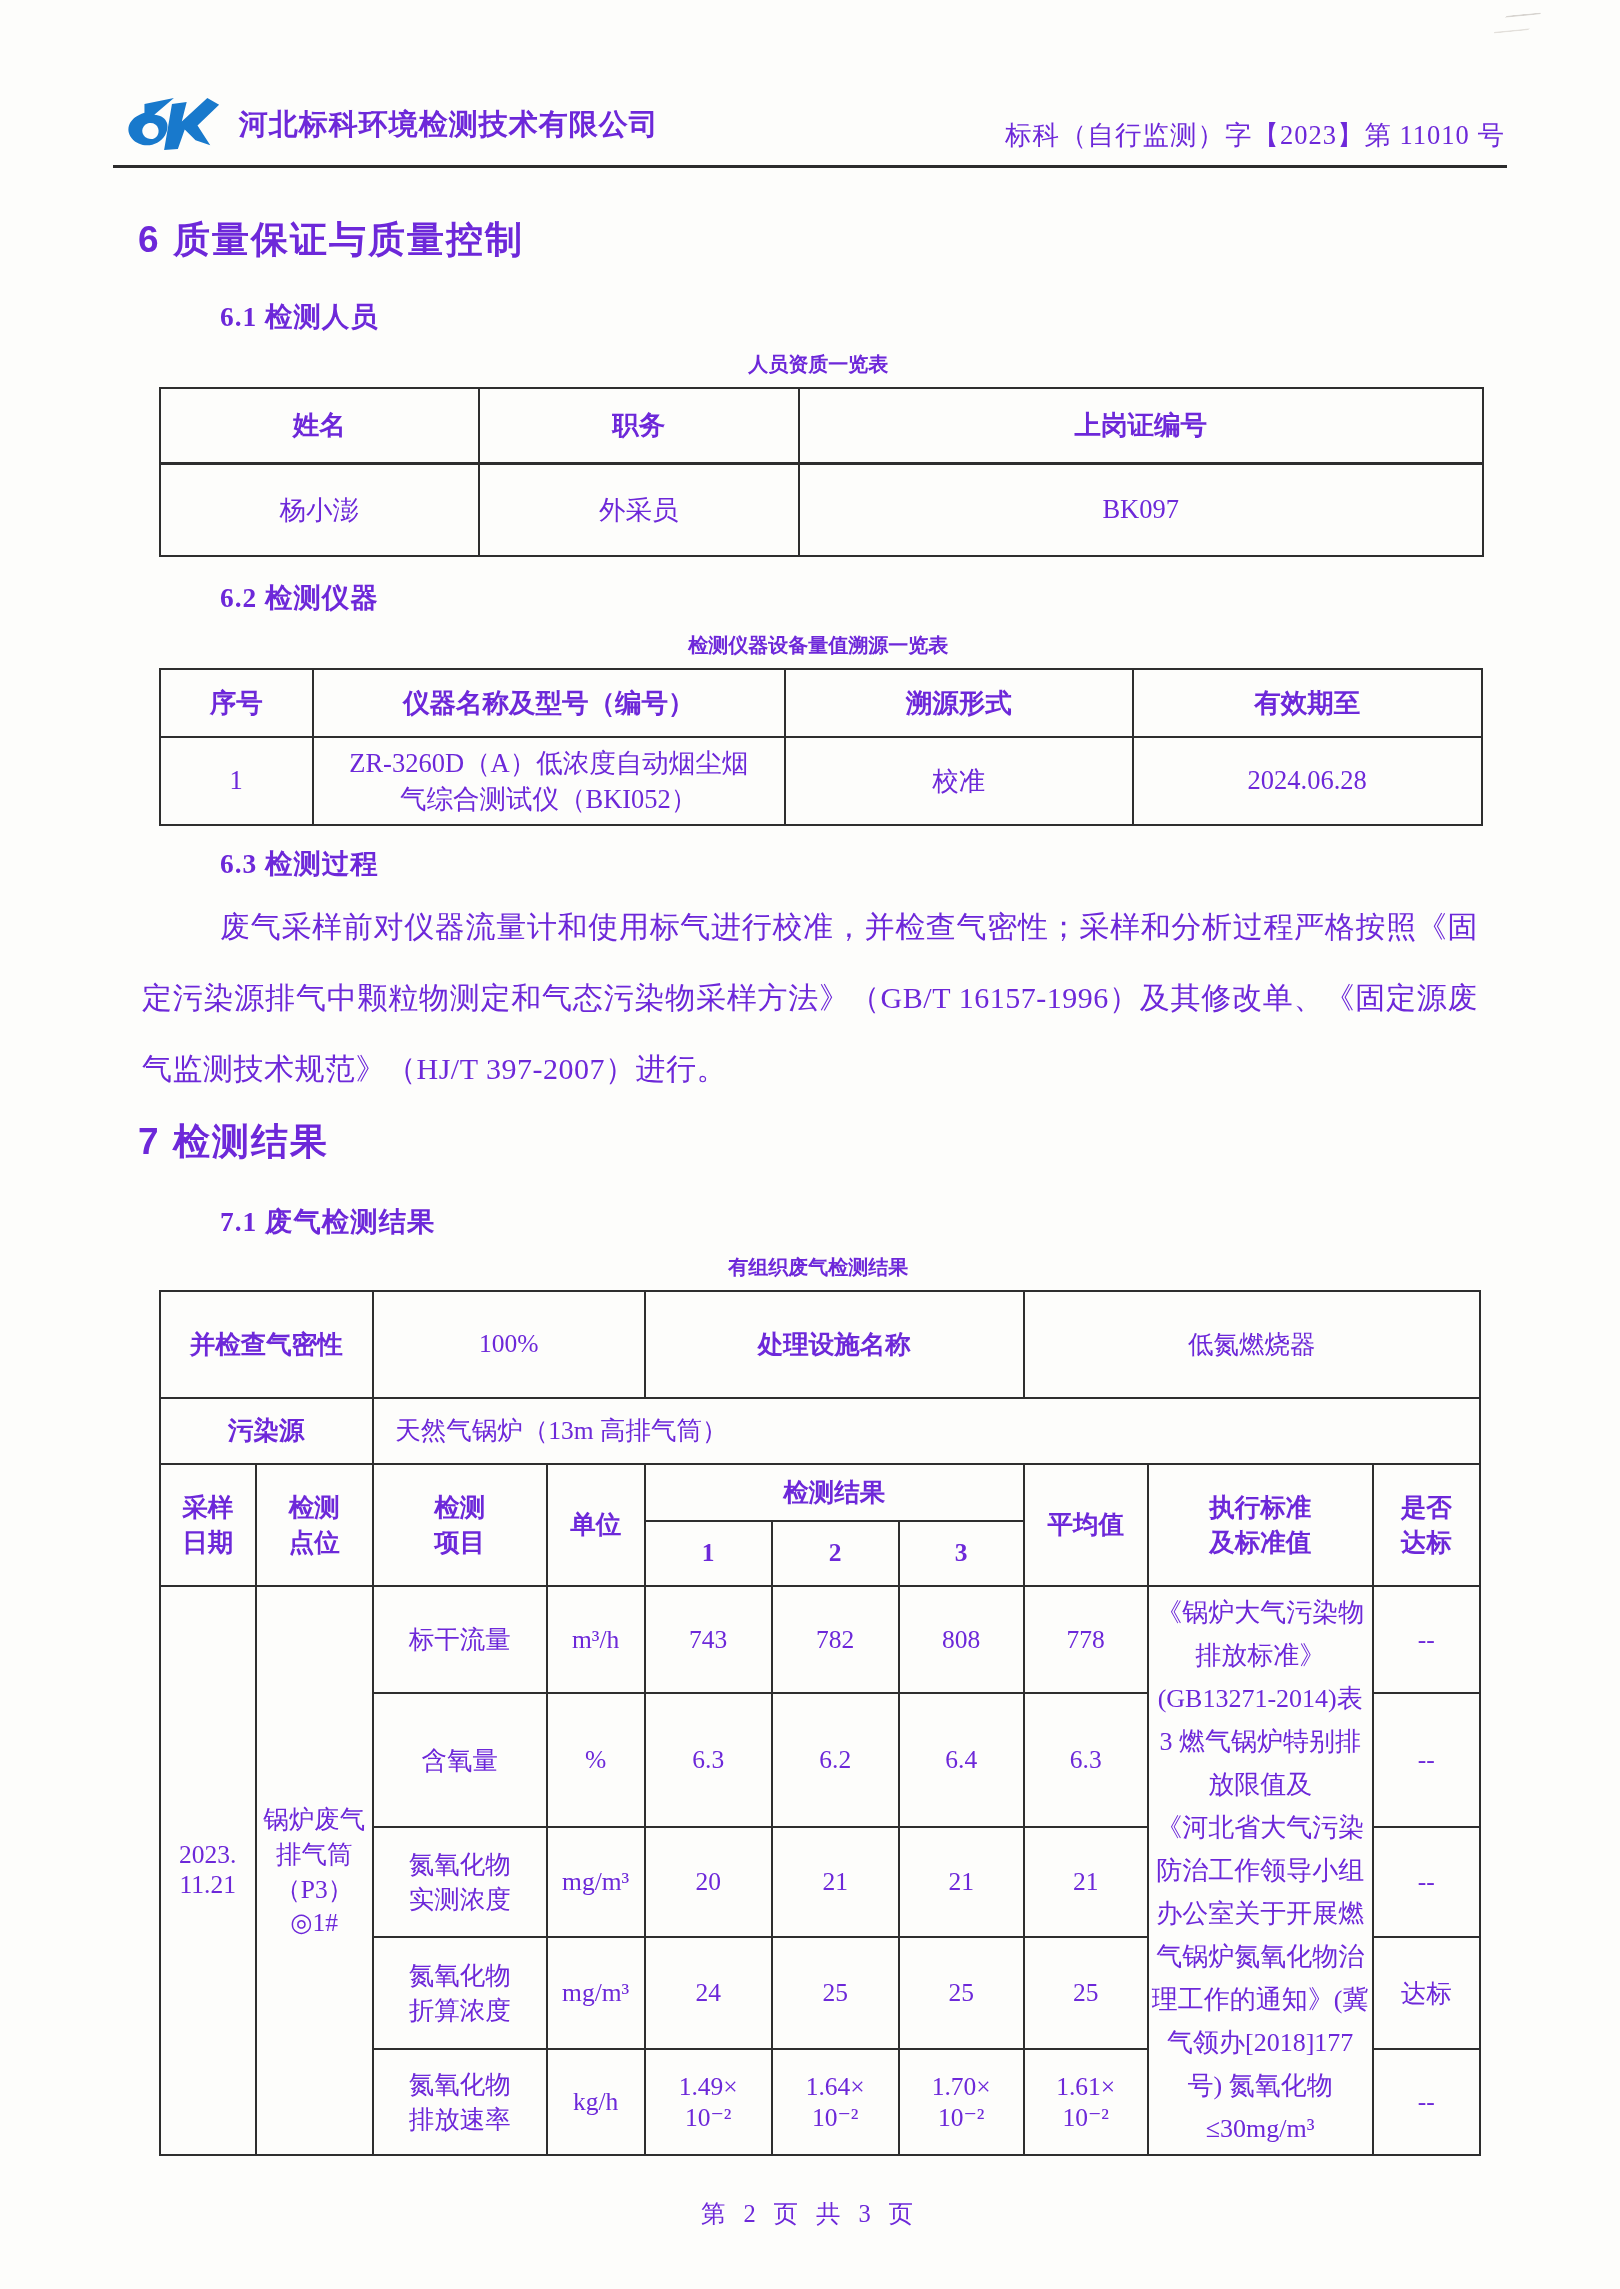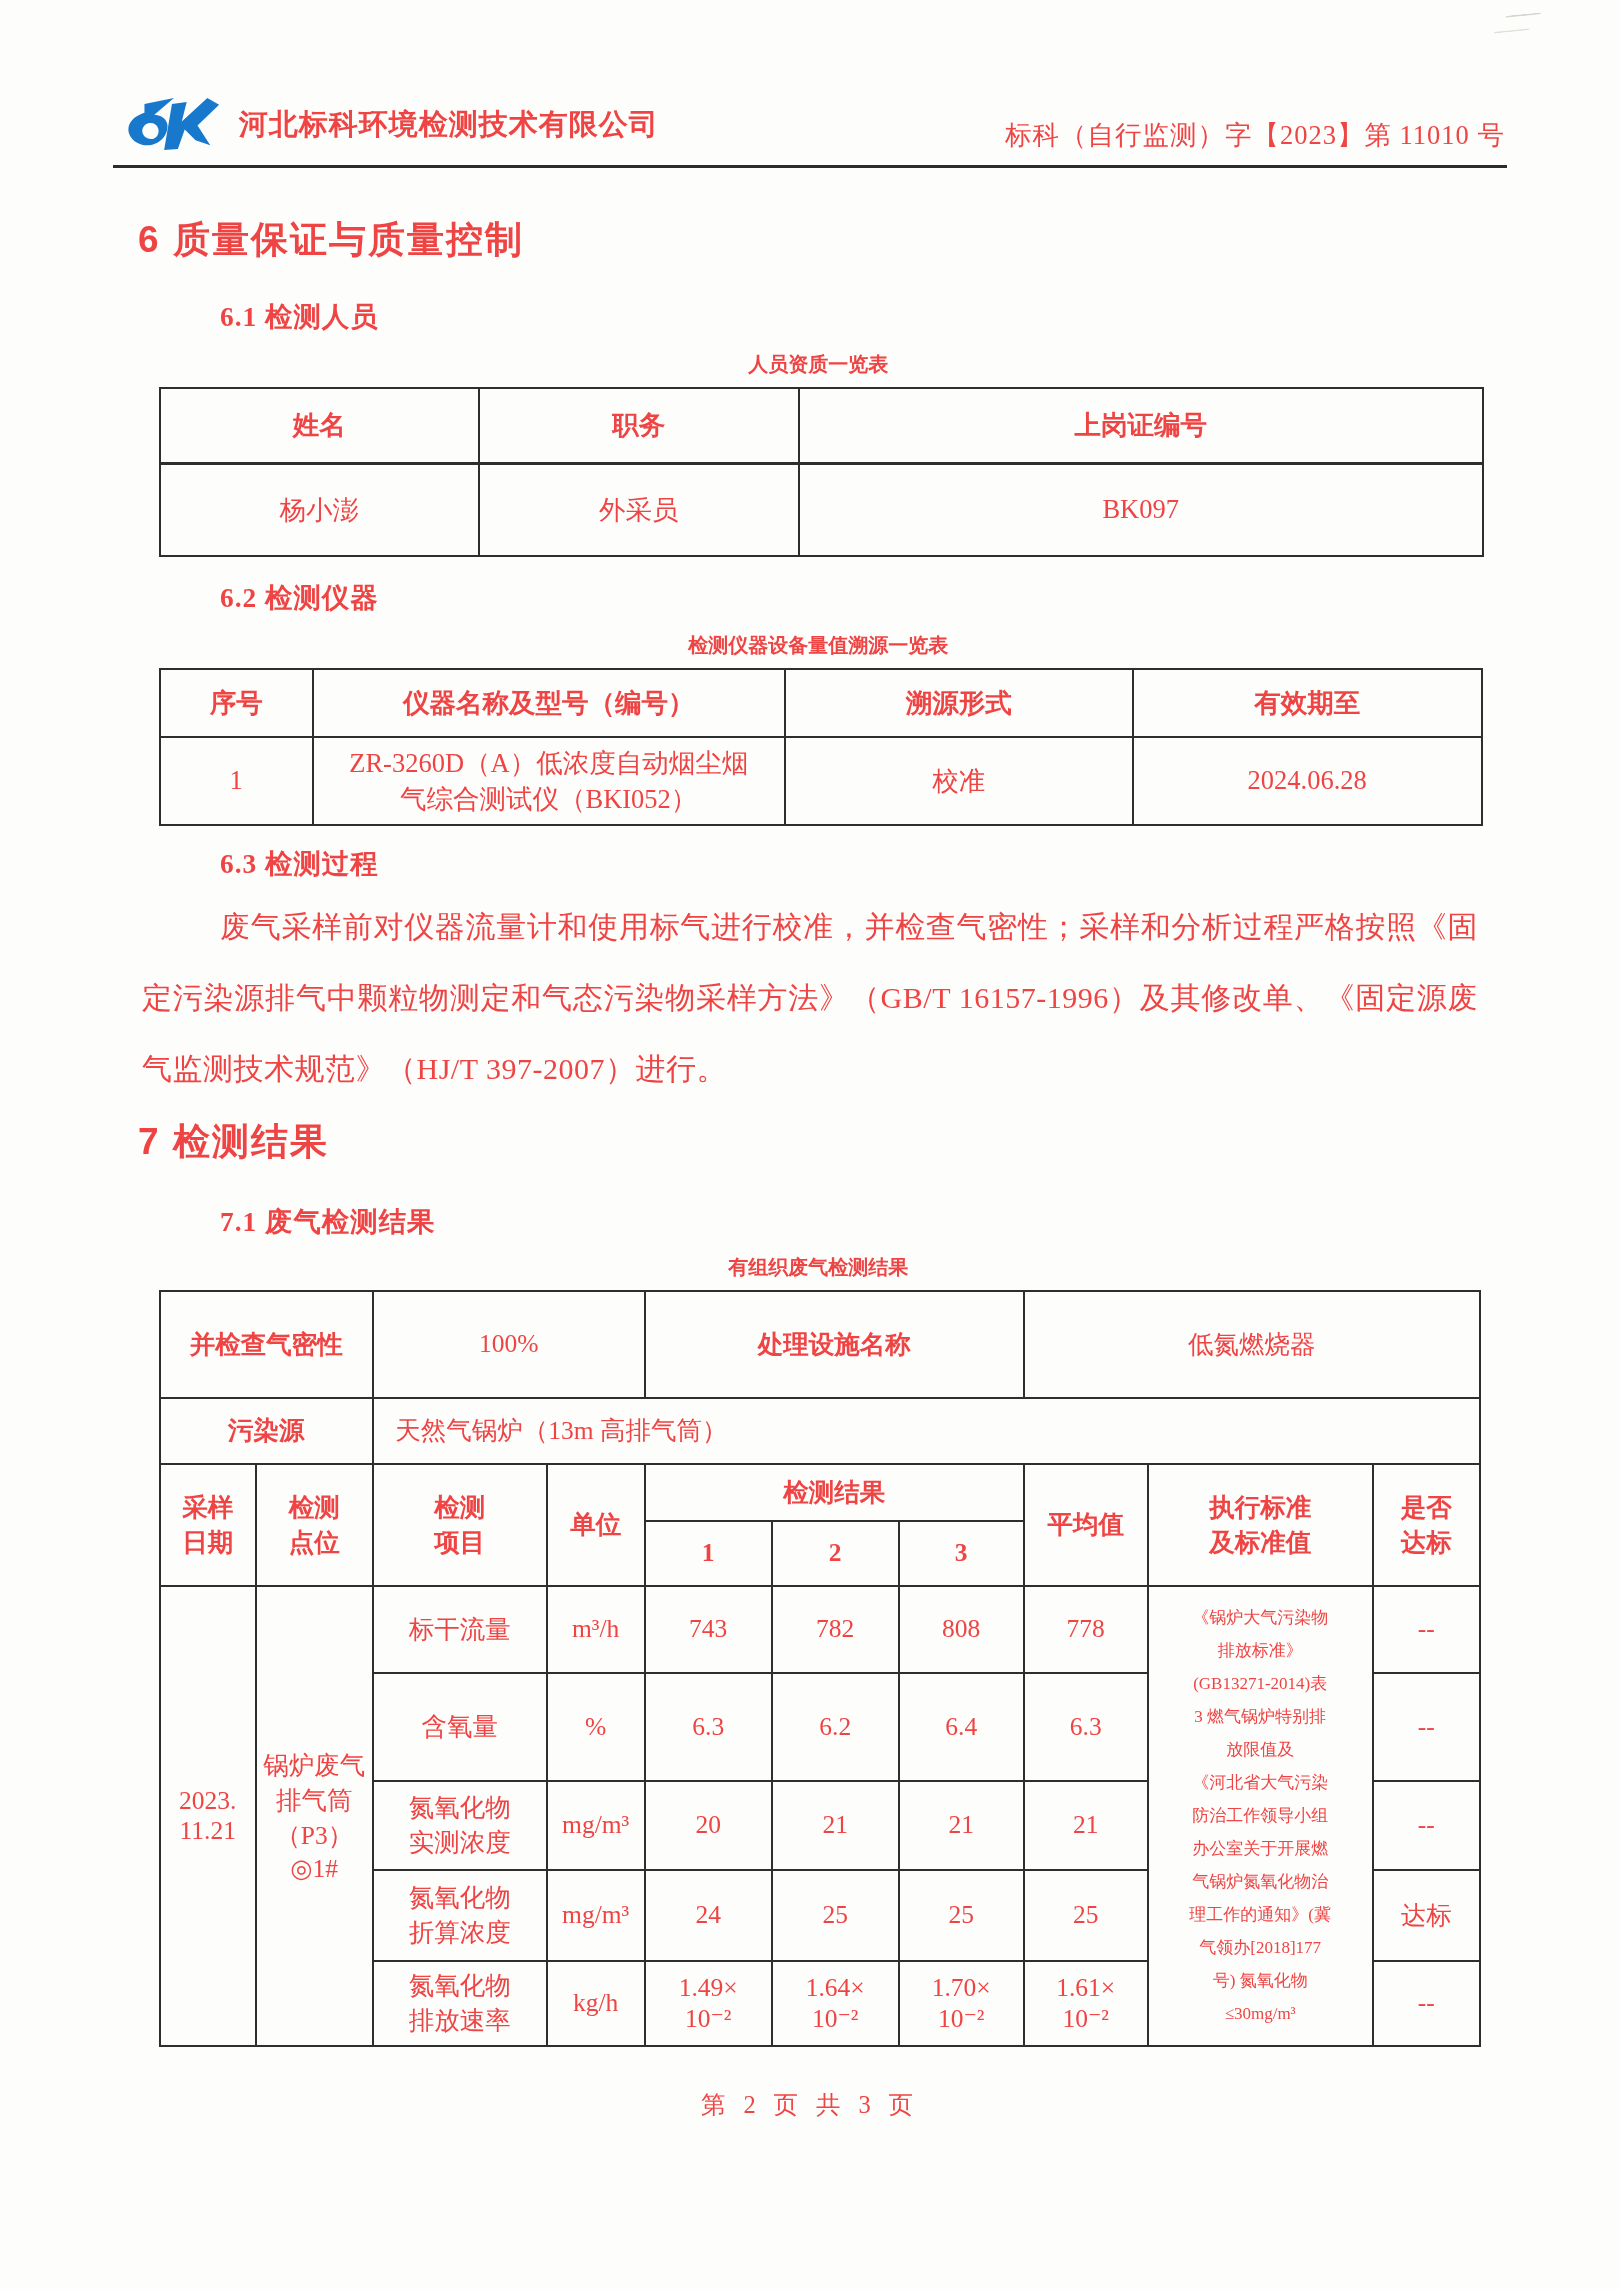--- a/index.html
+++ b/index.html
@@ -4,21 +4,21 @@
 <style>
   html,body{margin:0;padding:0;background:#e8e8e8;}
   .page{
     position:relative;
     width:1620px;height:2290px;
     margin:0 auto;
     background:#fdfdfb;
     box-sizing:border-box;
     padding:94px 142px 0 142px;
     font-family:"Liberation Serif","DejaVu Serif",serif;
-    color:#ef4444;
+    color:#6d28d9;
     overflow:hidden;
   }
   
   .header{
     display:flex;align-items:flex-end;justify-content:space-between;
     margin:0 -29px;
     padding:0 2px 9.8px 2px;
     border-bottom:3.9px solid #2c2c2c;
   }
   .brand{display:flex;align-items:center;gap:13.7px;}
@@ -56,21 +56,21 @@
     text-align:center;vertical-align:middle;
     font-size:26.5px;font-weight:normal;
     white-space:pre-line;
     padding:2px 5.9px;box-sizing:border-box;
   }
   table{border:2.9px solid #2e2e2e;}
   th{font-weight:bold;}
   .t1 thead th{border-bottom-width:3.9px;}
   .left-pad{text-align:left;padding-left:21.6px;}
   .t3 td,.t3 th{font-size:25.5px;}
-  .t3 .std-cell{font-size:17px;line-height:33px;padding:3.9px 2px;}
+  .t3 .std-cell{font-size:26px;line-height:43px;padding:3.9px 2px;}
   .t3 .lbl{font-weight:bold;}
   
   .para{
     font-size:30px;line-height:71px;text-align:justify;
     text-indent:78px;margin:7.8px 0 0 0;letter-spacing:0.5px;
   }
   
   .footer{
     text-align:center;font-size:24.5px;letter-spacing:5.9px;
     margin-top:41px;

